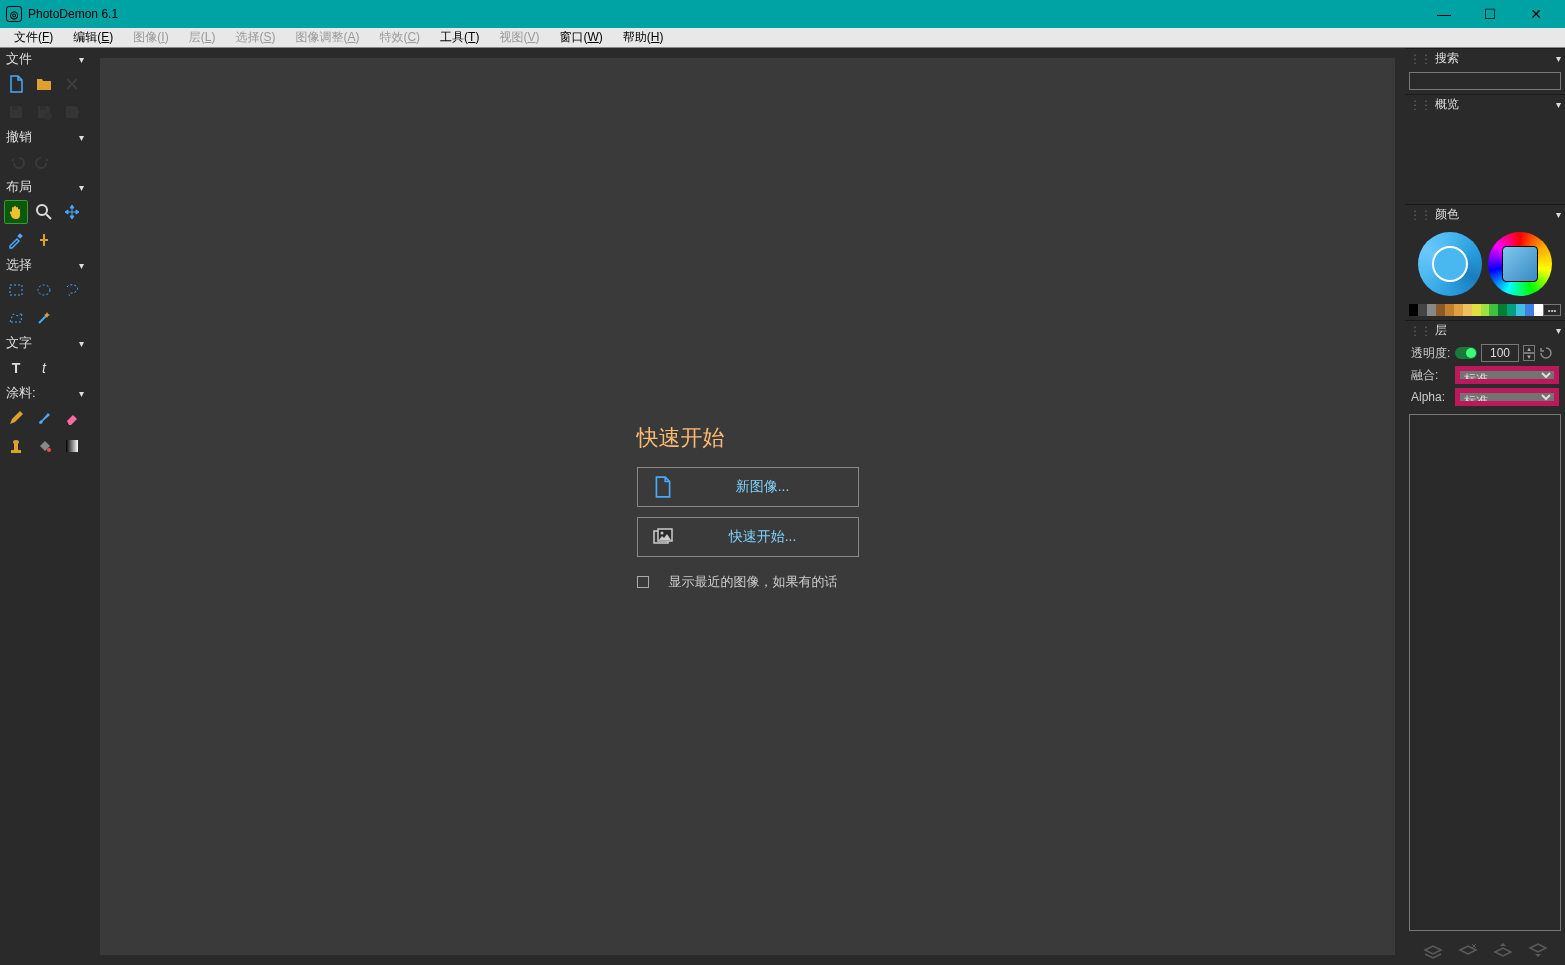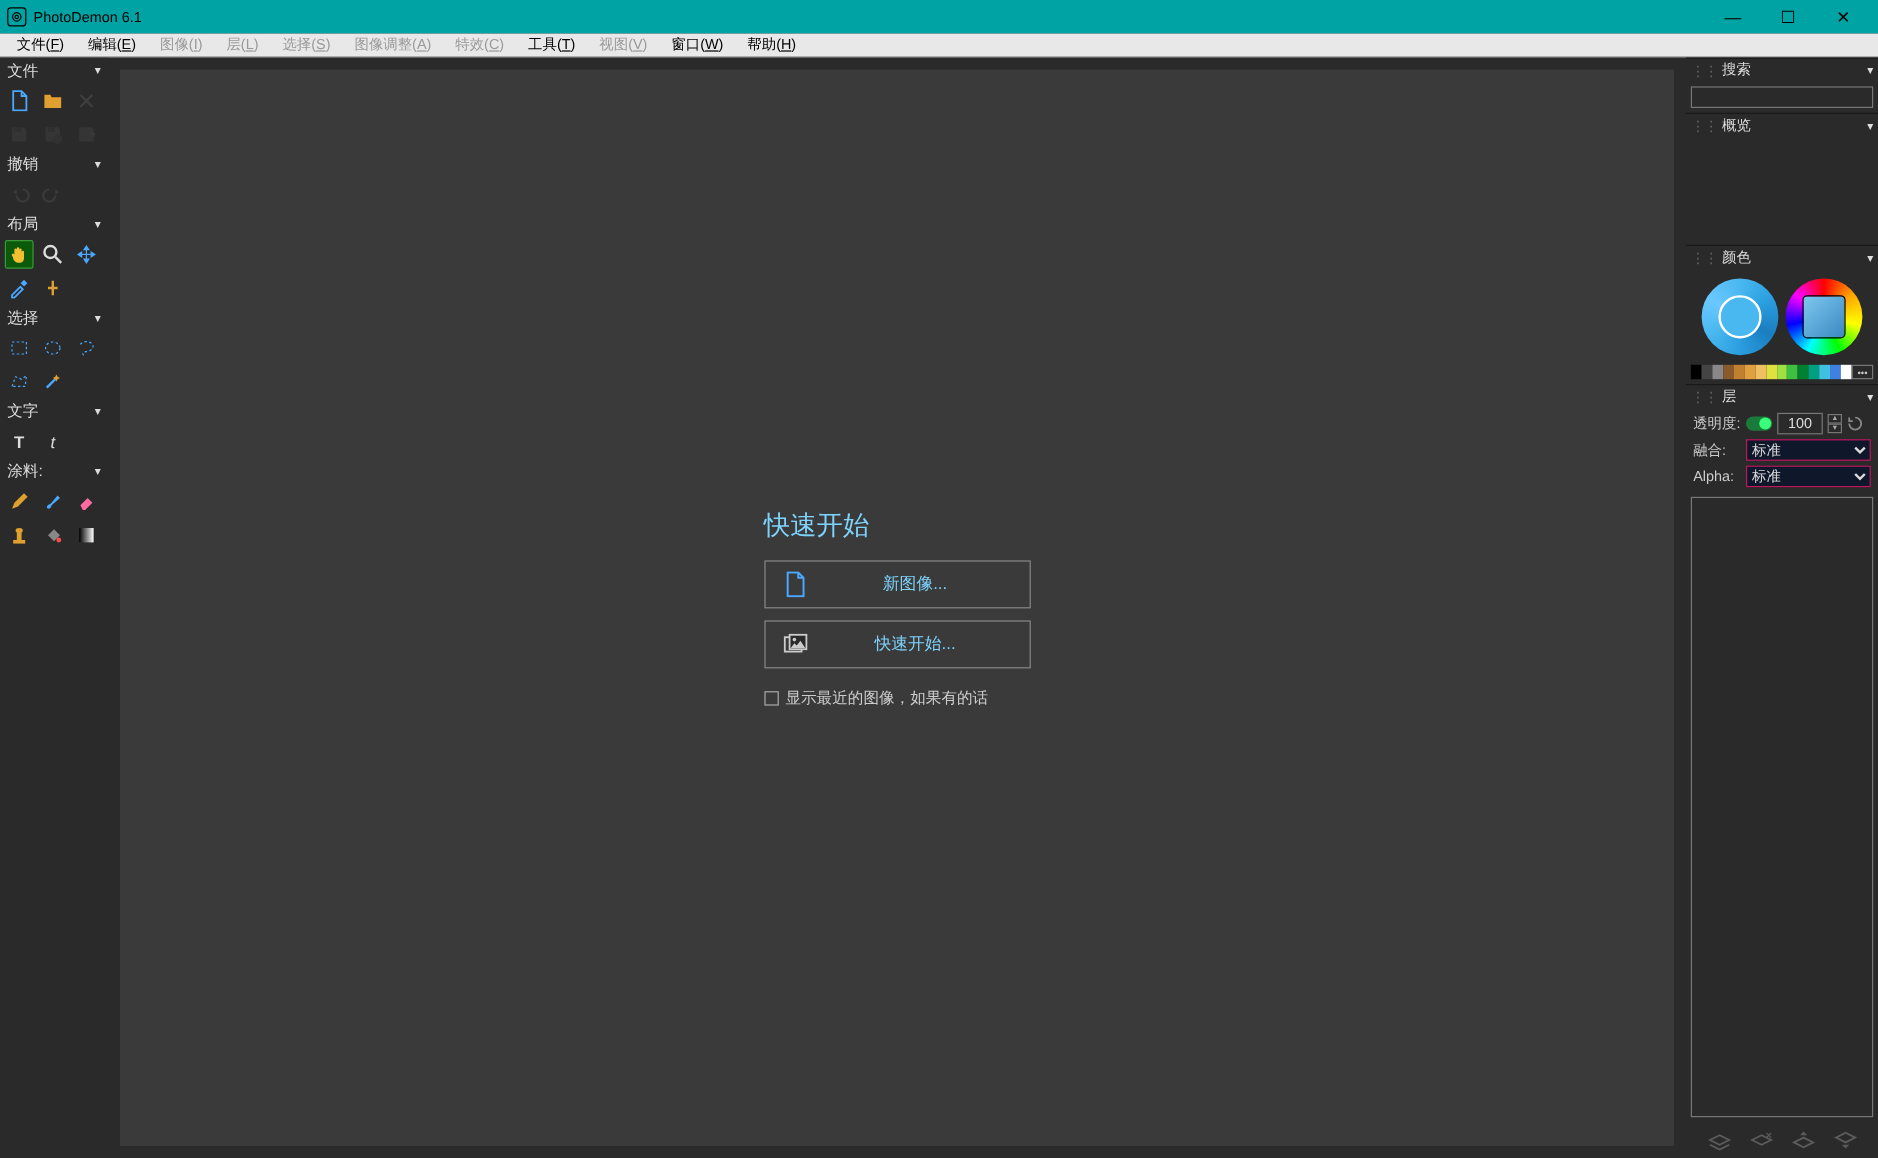--- a/index.html
+++ b/index.html
@@ -29,25 +29,25 @@
 .toolbtn { width: 24px; height: 24px; display: flex; align-items: center; justify-content: center; cursor: pointer; border-radius:2px;}
 .toolbtn.sel { background: #0a5a0a; border:1px solid #3a9a3a;}
 .toolbtn.dim svg, .toolbtn.dim { opacity: 0.35; }
 
 
 .canvas-wrap { flex: 1; padding: 10px; display: flex; }
 .canvas { flex: 1; background: #3a3a3a; display: flex; align-items: center; justify-content: center; }
 
 
 .quick { display: flex; flex-direction: column; align-items: flex-start; gap: 10px; }
-.quick h2 { color: #7dd3fc; font-weight: 300; font-size: 22px; margin-bottom: 4px; }
+.quick h2 { color: #fdba74; font-weight: 300; font-size: 22px; margin-bottom: 4px; }
 .qbtn { width: 222px; height: 40px; border: 1px solid #888; display: flex; align-items: center; cursor: pointer; color: #7dd3fc; font-size: 14px; }
 .qbtn .qicon { width: 50px; display: flex; justify-content: center; }
 .qbtn .qlabel { flex: 1; text-align: center; padding-right:20px;}
-.qcheck { display: flex; align-items: center; gap: 6px; margin-top: 6px; font-size: 13px; color: #ccc;}
+.qcheck { display: flex; align-items: center; gap: 20px; margin-top: 6px; font-size: 13px; color: #ccc;}
 .qcheck .box { width: 12px; height: 12px; border: 1px solid #aaa; }
 
 
 .right { width: 160px; background: #2a2a2a; display: flex; flex-direction: column; }
 .panel-head { height: 20px; background: #2a2a2a; display: flex; align-items: center; padding: 0 4px; color: #ddd; font-size: 12px; border-top: 1px solid #1a1a1a; }
 .panel-head .grip { color: #666; margin-right: 4px; letter-spacing:-1px;}
 .panel-head .spacer { flex: 1; }
 .panel-head .chev { font-size: 10px; cursor:pointer;}
 .searchbox { margin: 4px; height: 18px; border: 1px solid #777; background:#2a2a2a;}
 .preview-body { height: 90px; }
@@ -58,21 +58,21 @@
 .wheel.hue { background: conic-gradient(red,orange,yellow,lime,cyan,blue,magenta,red); }
 .wheel .inner { position:absolute; inset:14px; border-radius:4px; }
 .wheel.blue .inner{ background:#4ab8f0; border:2px solid #fff; border-radius:50%;}
 .wheel.hue .inner{ background:linear-gradient(135deg,#7ec8f0,#3a88c0); border:1px solid #000;}
 .swatch-row { display:flex; height:12px; margin-top:4px;}
 .swatch-row div{ flex:1;}
 .swatch-row .more{flex:0 0 18px;border:1px solid #777;display:flex;align-items:center;justify-content:center;font-size:8px;color:#ccc;}
 .layer-props { padding: 4px 6px; display:flex;flex-direction:column;gap:4px;}
 .proprow { display:flex; align-items:center; gap:4px; font-size:12px;}
 .proprow label { width:40px; color:#ccc;}
-.proprow select { flex:1; background:#0f172a; border:1px solid #be185d;color:#ddd;font-size:12px;height:18px;}
+.proprow select { flex:1; background:#737373; border:5px solid #be185d;color:#ddd;font-size:12px;height:18px;}
 .proprow .numbox{width:38px;border:1px solid #777;background:#2a2a2a;color:#ddd;text-align:center;font-size:12px;height:18px;}
 .toggle { width:22px;height:12px;border-radius:6px;background:#1a7a3a;position:relative;}
 .toggle::after{content:"";position:absolute;right:1px;top:1px;width:10px;height:10px;border-radius:50%;background:#3aff7a;}
 .spin{display:flex;flex-direction:column;gap:0;}
 .spin div{width:12px;height:8px;border:1px solid #777;font-size:7px;text-align:center;line-height:6px;color:#aaa;cursor:pointer;}
 .layer-list { flex:1; margin:4px; border:1px solid #777; min-height:200px;}
 .layer-bottom { height:30px; display:flex; justify-content:space-around; align-items:center; padding:0 10px;}
 .layer-bottom .lb { opacity:0.3; cursor:pointer;}
 </style>
 </head>

